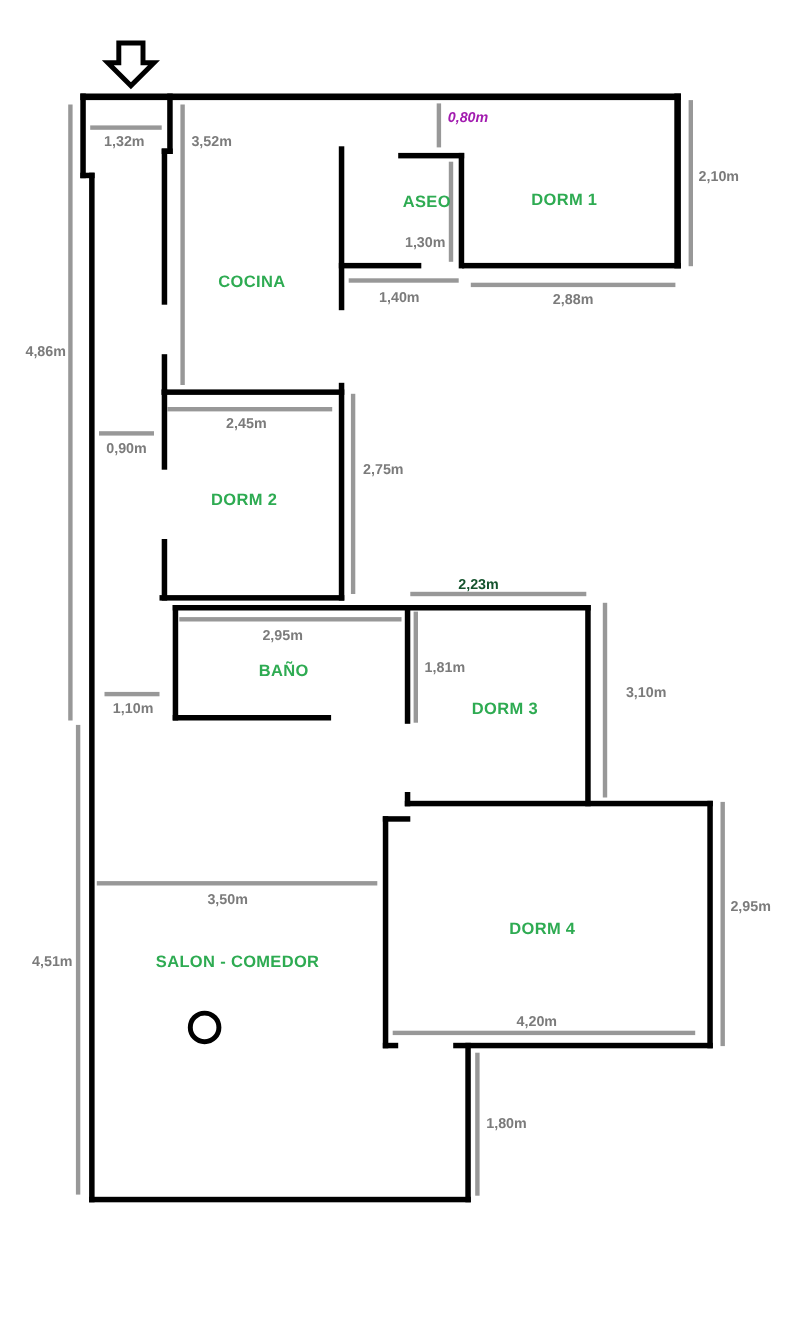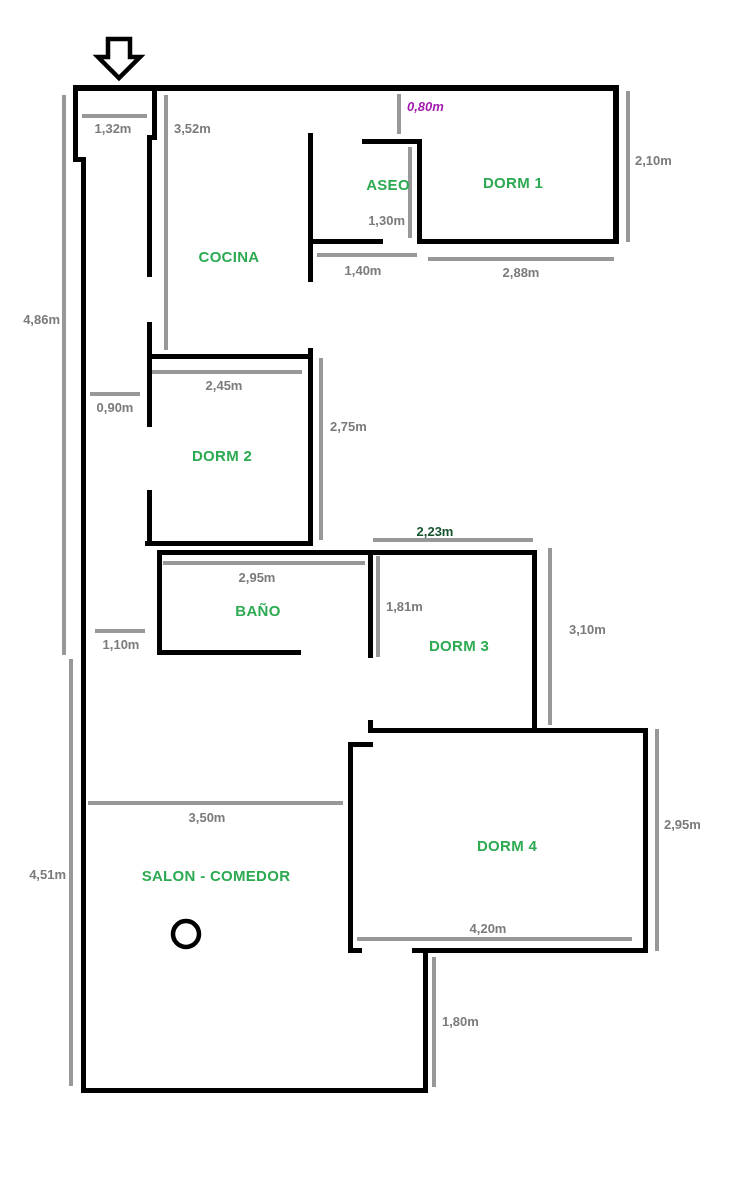--- a/index.html
+++ b/index.html
@@ -117,16 +117,16 @@
       <div class="meas-label right" style="left: 66px; top: 874px; color: rgb(123, 123, 123);">4,51m</div>
       <div class="meas-label left" style="left: 664px; top: 824px; color: rgb(123, 123, 123);">2,95m</div>
       <div class="meas-label center" style="left: 488px; top: 928px; color: rgb(123, 123, 123);">4,20m</div>
       <div class="meas-label left" style="left: 442px; top: 1021px; color: rgb(123, 123, 123);">1,80m</div>
       <div class="room-label" style="left: 229px; top: 256px; color: rgb(46, 171, 82);">COCINA</div>
       <div class="room-label" style="left: 360px; top: 184px; color: rgb(46, 171, 82); margin-left: 28px;">ASEO</div>
       <div class="room-label" style="left: 513px; top: 171px; color: rgb(46, 171, 82); margin-top: 11px;">DORM 1</div>
       <div class="room-label" style="left: 222px; top: 455px; color: rgb(46, 171, 82);">DORM 2</div>
       <div class="room-label" style="left: 258px; top: 610px; color: rgb(46, 171, 82);">BAÑO</div>
       <div class="room-label" style="left: 459px; top: 645px; color: rgb(46, 171, 82);">DORM 3</div>
-      <div class="room-label" style="left: 493px; top: 845px; color: rgb(46, 171, 82); margin-left: 14px;">DORM 4</div>
+      <div class="room-label" style="left: 493px; top: 845px; color: rgb(46, 171, 82);">DORM 4</div>
       <div class="room-label" style="left: 216px; top: 875px; color: rgb(46, 171, 82);">SALON - COMEDOR</div>
     </div>
 </div>
 
 </body></html>

